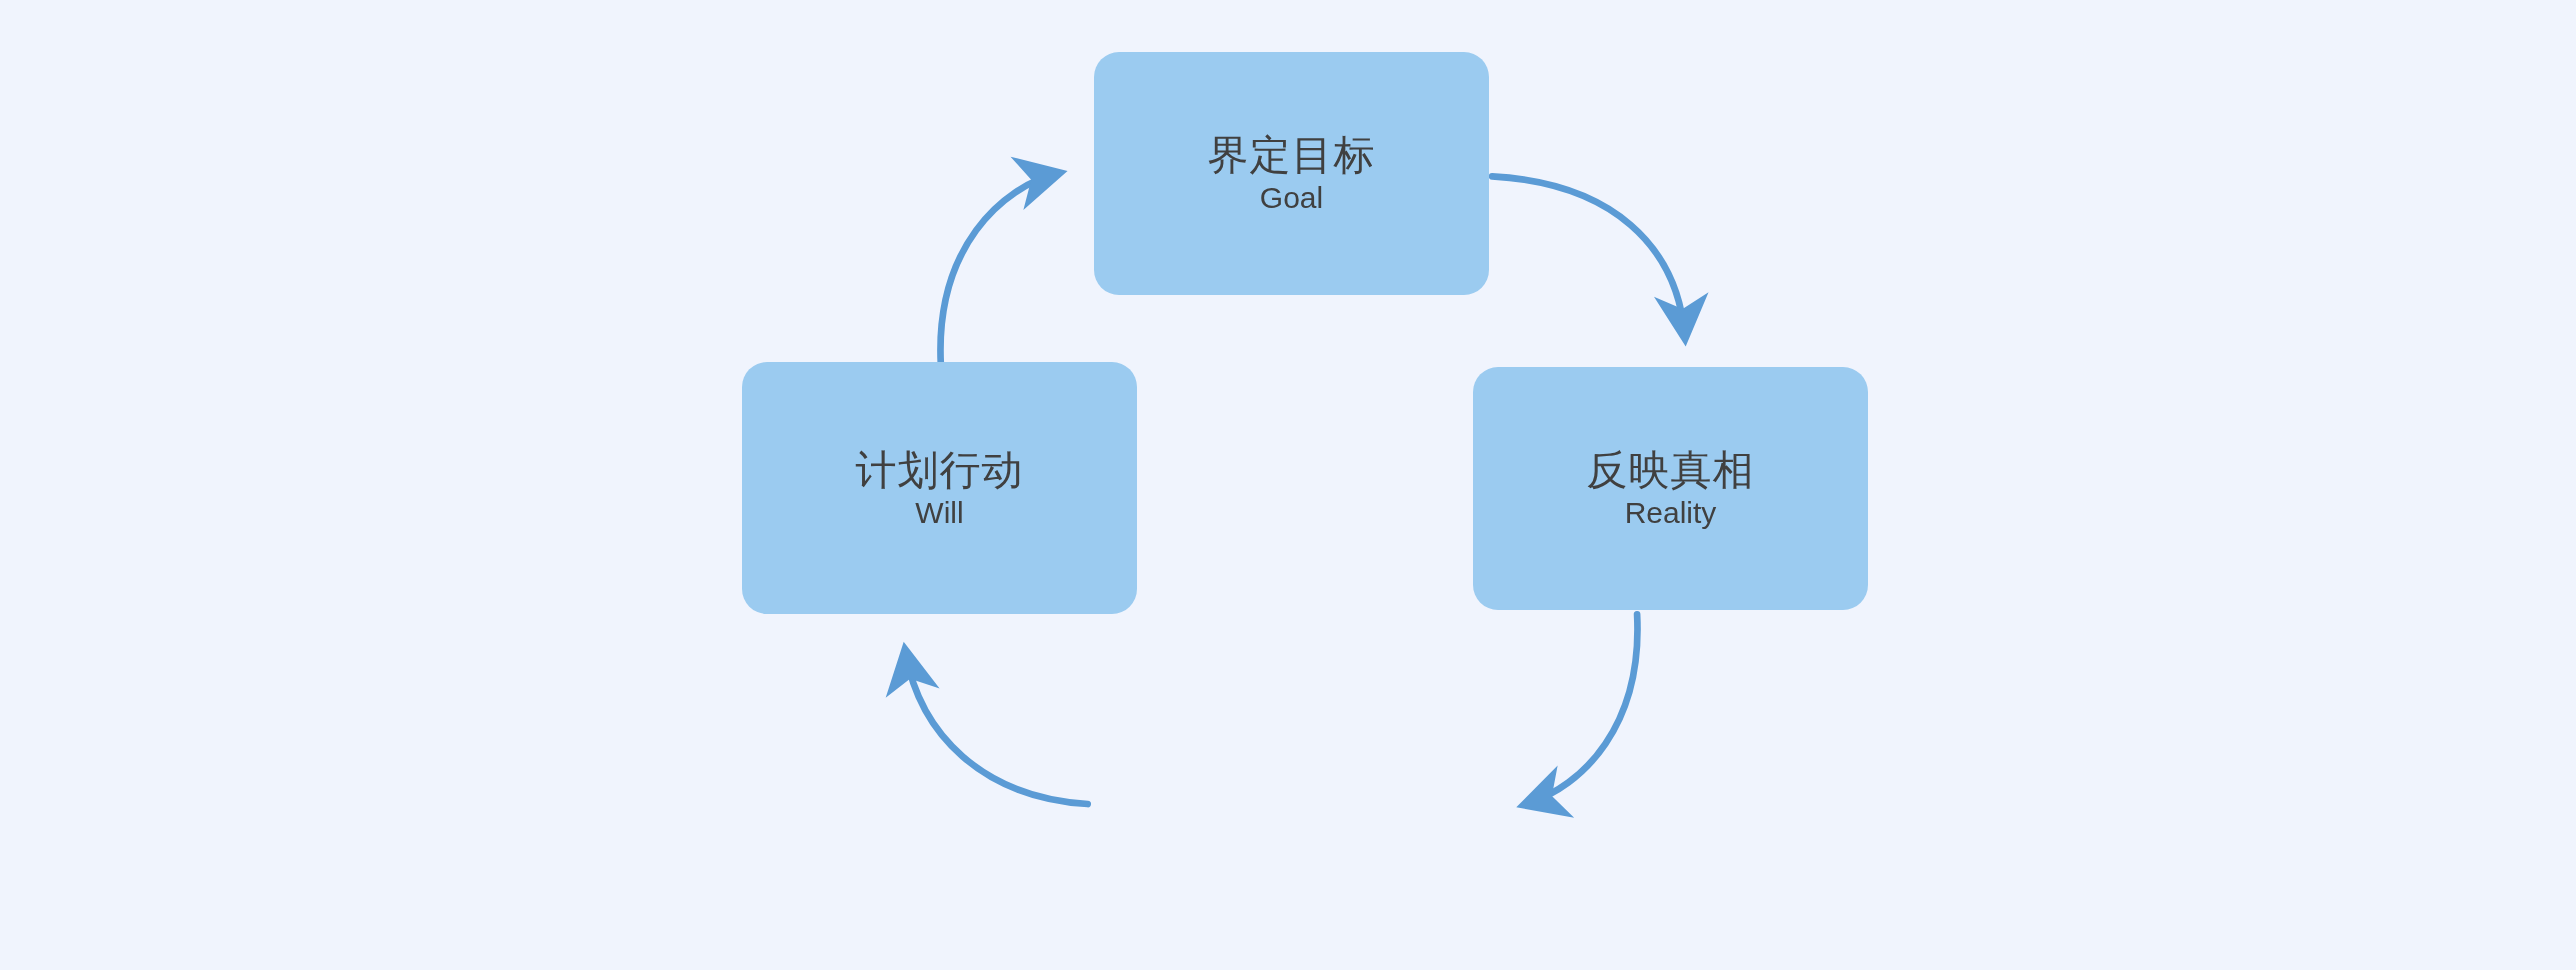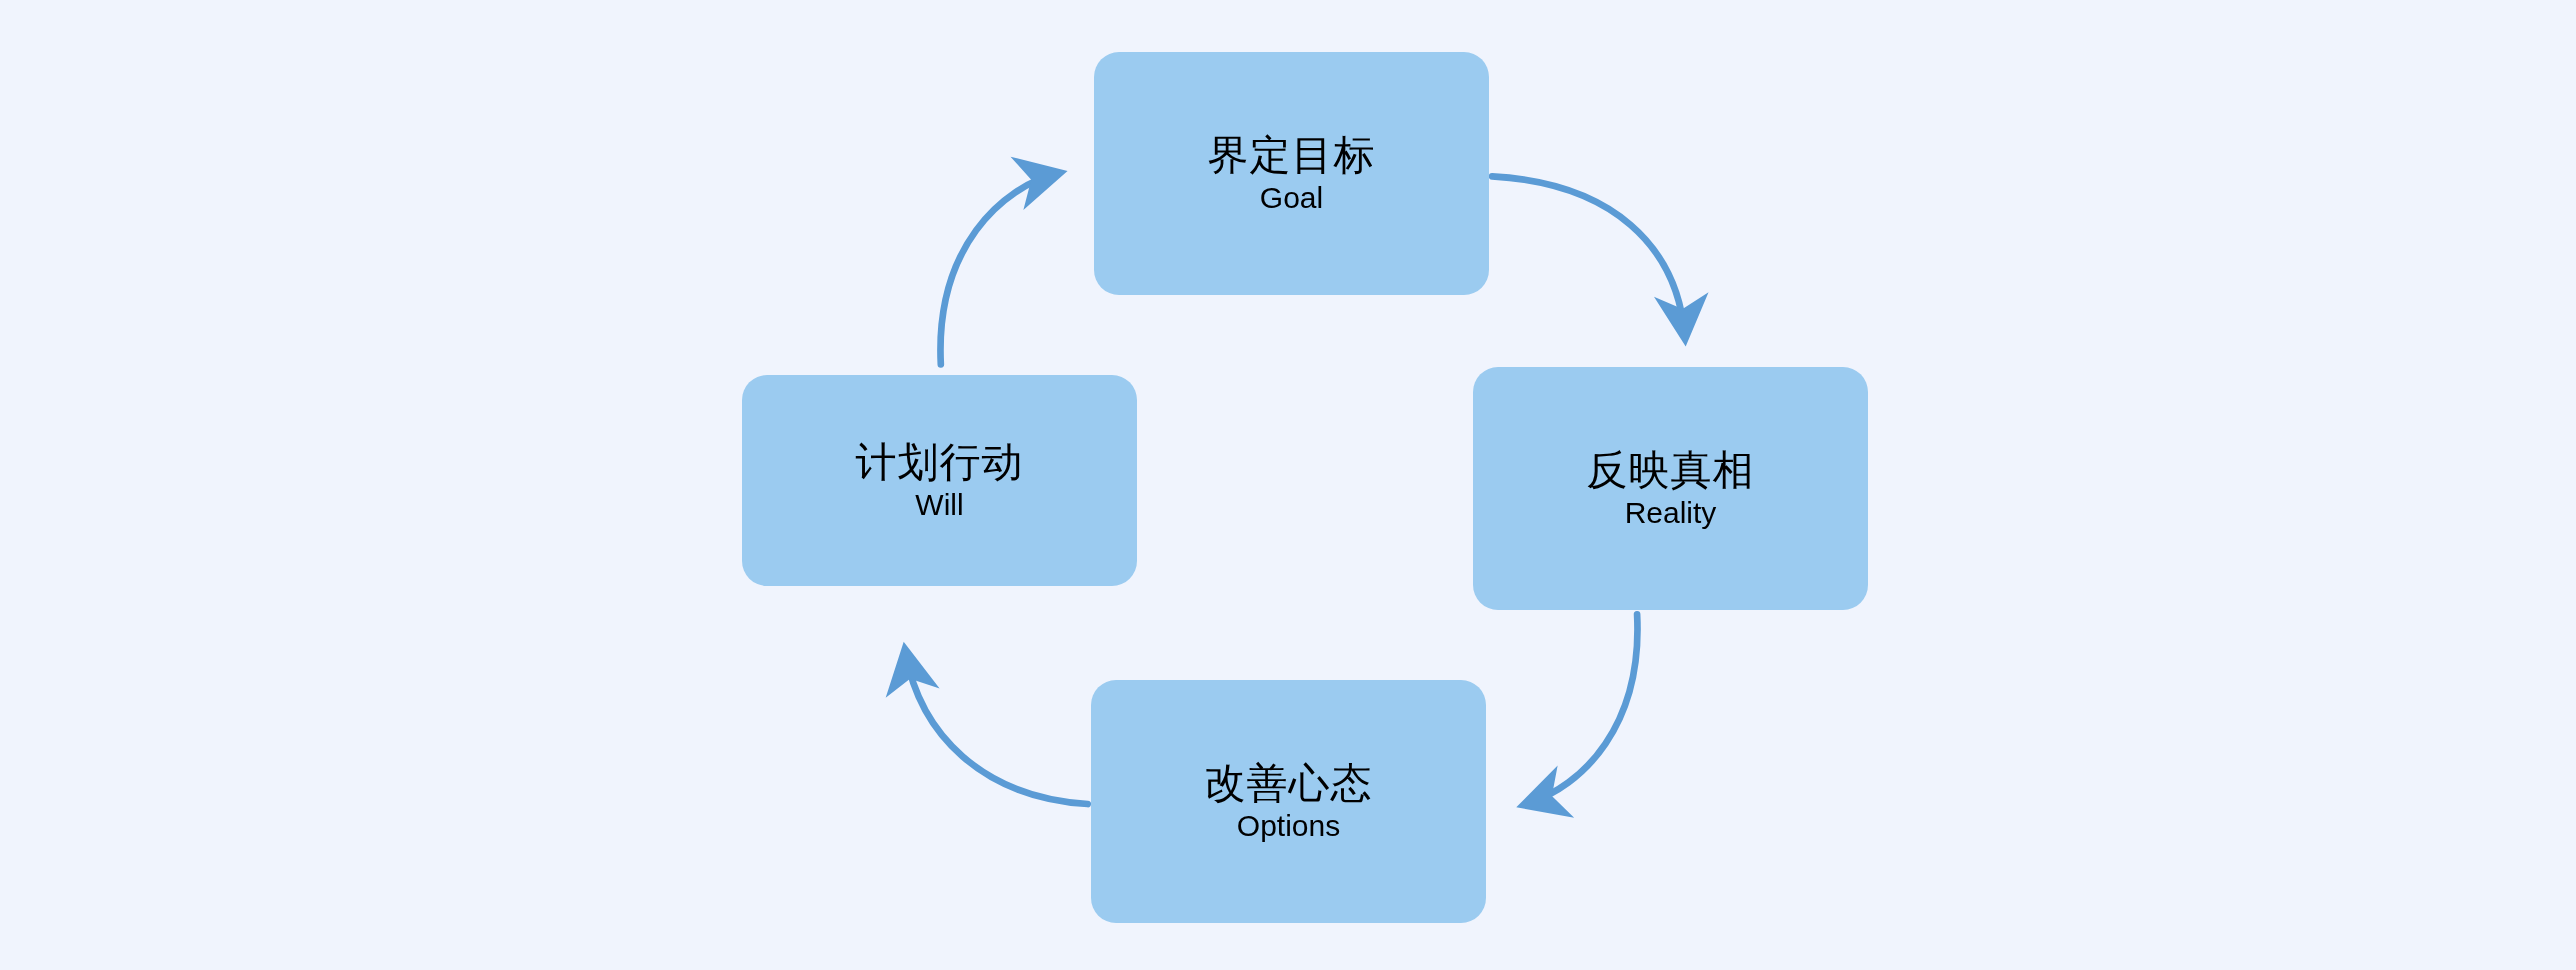--- a/index.html
+++ b/index.html
@@ -28,38 +28,38 @@
   }
   .node {
     position: absolute;
     box-sizing: border-box;
     background: #9bcbf0;
     border-radius: 25px;
     display: flex;
     flex-direction: column;
     align-items: center;
     justify-content: center;
-    color: #000000;
+    color: #404040;
     line-height: 1.22;
   }
   .node-cn {
     font-size: 41px;
     font-weight: 400;
     letter-spacing: 1px;
     white-space: nowrap;
   }
   .node-en {
     font-size: 30px;
     font-weight: 400;
     white-space: nowrap;
   }
   #node-goal    { left: 1094px; top: 52px;  width: 395px; height: 243px; }
   #node-reality { left: 1473px; top: 367px; width: 395px; height: 243px; }
   #node-options { left: 1091px; top: 680px; width: 395px; height: 243px; }
-  #node-will    { left: 742px;  top: 375px; width: 395px; height: 211px; }
+  #node-will    { left: 742px;  top: 362px; width: 395px; height: 252px; }
 </style>
 </head>
 <body>
 
 <div id="canvas">
 
   <svg id="arrow-layer" viewBox="0 0 2700 1017" xmlns="http://www.w3.org/2000/svg">
     <defs>
       <marker id="head-barb" markerWidth="9" markerHeight="9" refX="6.6" refY="4.5" orient="auto" markerUnits="strokeWidth">
         <path d="M 0.4,0.4 L 8.2,4.5 L 0.4,8.6 L 2.6,4.5 Z" fill="#5b9bd5"></path>
@@ -78,24 +78,20 @@
   <div class="node" id="node-goal">
     <div class="node-cn">界定目标</div>
     <div class="node-en">Goal</div>
   </div>
 
   <div class="node" id="node-reality">
     <div class="node-cn">反映真相</div>
     <div class="node-en">Reality</div>
   </div>
 
-  <div class="node" id="node-options">
-    <div class="node-cn">改善心态</div>
-    <div class="node-en">Options</div>
-  </div>
 
   <div class="node" id="node-will">
     <div class="node-cn">计划行动</div>
     <div class="node-en">Will</div>
   </div>
 
 </div>
 
 
 </body></html>

